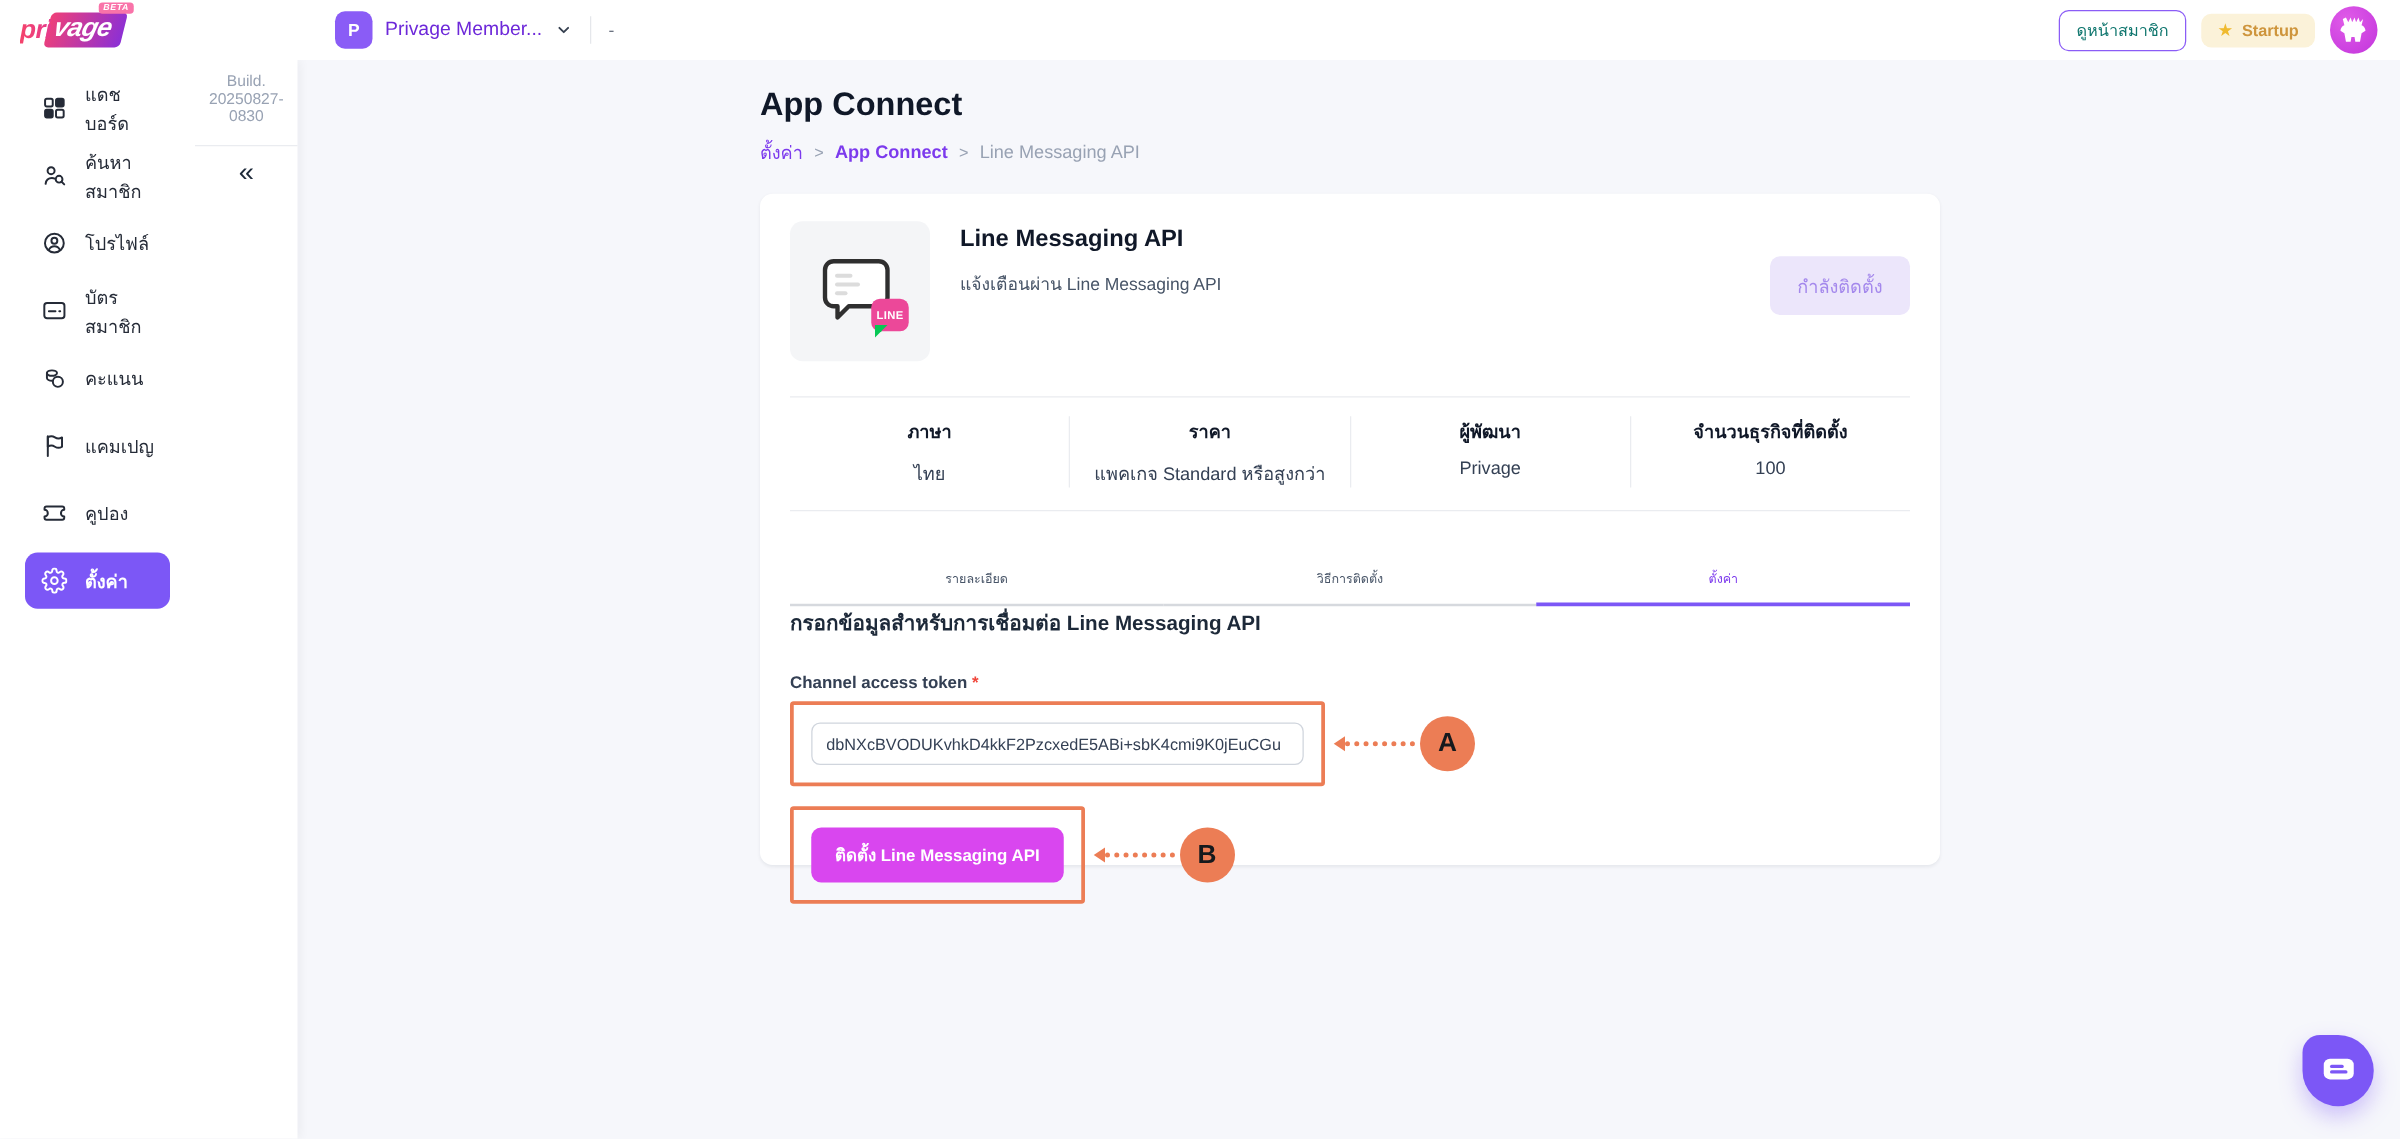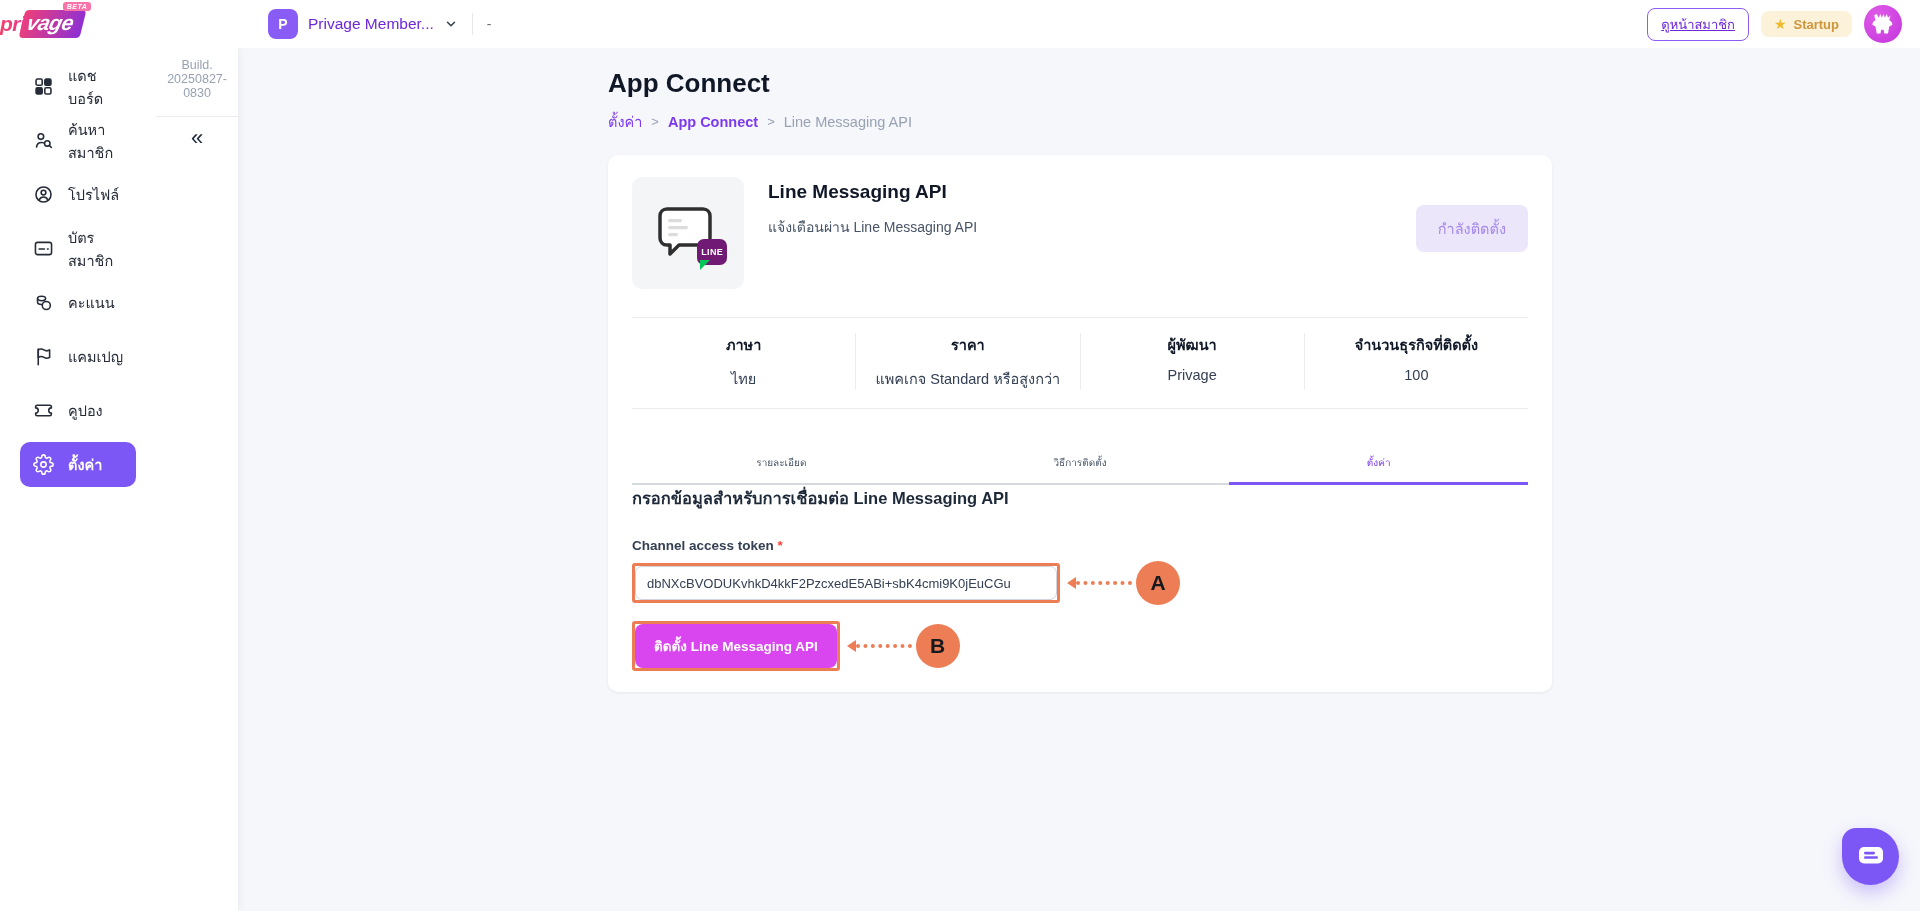--- a/index.html
+++ b/index.html
@@ -2,33 +2,33 @@
 <html><head>
 <meta charset="utf-8">
 <style>
   * { margin:0; padding:0; box-sizing:border-box; }
   html,body { width:1920px; height:911px; overflow:hidden; }
   body { font-family:"Liberation Sans","DejaVu Sans",sans-serif; background:#F6F7FB; }
   #app { position:relative; width:1920px; height:911px; background:#F6F7FB; }
 
   
   .header { position:absolute; top:0; left:0; width:1920px; height:48px; background:#FFFFFF; display:flex; align-items:center; z-index:6; }
-  .logo-wrap { width:238px; flex-shrink:0; }
+  .logo-wrap { width:238px; padding-left:16px; flex-shrink:0; }
   .logo { position:relative; display:inline-flex; align-items:center; font-weight:bold; font-style:italic; font-size:21px; letter-spacing:-0.5px; }
   .logo-pri { background:linear-gradient(90deg,#F4436B,#E63B8E); -webkit-background-clip:text; background-clip:text; color:transparent; margin-right:-3px; position:relative; z-index:2; }
   .logo-vage { background:linear-gradient(100deg,#EF4078,#8B2FD6); color:#fff; padding:1px 10px 3px 5px; border-radius:4px; transform:skew(-14deg); }
   .logo-beta { position:absolute; top:-8px; right:-8px; background:#F973A9; color:#fff; font-size:7px; font-style:italic; border-radius:3px; padding:1px 4px; font-weight:bold; letter-spacing:.5px; }
   .workspace { display:flex; align-items:center; gap:10px; margin-left:30px; cursor:pointer; }
   .ws-avatar { width:30px; height:30px; border-radius:8px; background:#8A5CF6; color:#fff; font-weight:bold; display:grid; place-items:center; font-size:14px; }
   .ws-name { font-weight:normal; font-size:15.5px; color:#6d28d9; }
   .ws-chevron { display:flex; align-items:center; color:#374151; }
   .ws-divider { width:1px; height:22px; background:#E5E7EB; margin:0 14px; }
   .ws-dash { color:#6B7280; font-size:14px; }
   .header-right { margin-left:auto; padding-right:18px; display:flex; align-items:center; gap:12px; }
-  .btn-view-member { border:1.5px solid #8B5CF6; color:#6d28d9; background:#fff; border-radius:8px; padding:5px 13px; font-size:13px; cursor:pointer; font-family:inherit;text-decoration:underline; }
+  .btn-view-member { border:1.5px solid #8B5CF6; color:#0f766e; background:#fff; border-radius:8px; padding:5px 13px; font-size:13px; cursor:pointer; font-family:inherit; }
   .badge-startup { background:#FBF2D9; border-radius:8px; padding:5px 13px; font-size:13px; color:#CE953C; font-weight:bold; display:flex; align-items:center; gap:7px; }
   .star { color:#EFBA2F; font-size:14px; }
   .avatar { width:38px; height:38px; border-radius:50%; background:radial-gradient(circle at 35% 30%, #E05BE8, #C235DC); display:grid; place-items:center; overflow:hidden; cursor:pointer; }
 
   
   .sidebar { position:absolute; top:48px; left:0; width:238px; height:863px; background:#FFFFFF; box-shadow:2px 0 8px rgba(16,24,40,.05); display:flex; flex-direction:row; z-index:5; }
   .nav { padding:16px 20px 0 20px; flex:1; }
   .nav-item { display:flex; align-items:center; gap:14px; height:45px; padding:0 13px; border-radius:10px; color:#252B37; font-size:14.5px; margin-bottom:9px; cursor:pointer; }
   .nav-item svg { width:21px; height:21px; flex-shrink:0; }
   .nav-item.active { background:#7C57F6; color:#FFFFFF; font-weight:bold; }
@@ -41,21 +41,21 @@
   .page-title { margin-top:20px; font-size:26px; font-weight:bold; color:#101828; }
   .breadcrumb { margin-top:11px; font-size:14.5px; display:flex; gap:9px; align-items:center; }
   .bc-link { color:#7C3AED; cursor:pointer; }
   .bc-sep { color:#98A2B3; font-size:13px; }
   .bc-bold { color:#7C3AED; font-weight:bold; cursor:pointer; }
   .bc-current { color:#98A2B3; }
 
   .card { margin-top:22px; width:944px; height:537px; background:#fff; border-radius:10px; box-shadow:0 1px 3px rgba(16,24,40,.07); padding:22px 24px; }
   .card-head { display:flex; gap:24px; }
   .tile { width:112px; height:112px; background:#F4F5F7; border-radius:10px; position:relative; display:grid; place-items:center; flex-shrink:0; }
-  .line-badge { position:absolute; right:17px; bottom:24px; background:#701a75; color:#fff; font-size:9px; font-weight:800; padding:8px 4px; border-radius:7px; letter-spacing:.3px; }
+  .line-badge { position:absolute; right:17px; bottom:24px; background:#ec4899; color:#fff; font-size:9px; font-weight:800; padding:8px 4px; border-radius:7px; letter-spacing:.3px; }
   .line-badge::after { content:""; position:absolute; left:3px; bottom:-5px; border:5px solid transparent; border-top-color:#06C755; border-left-color:#06C755; }
   .app-head-info { padding-top:4px; }
   .app-title { font-size:19px; font-weight:bold; color:#101828; }
   .app-sub { font-size:14px; color:#475467; margin-top:13px; }
   .status-chip { margin-left:auto; align-self:flex-start; margin-top:28px; background:#ECE6FB; color:#A488EC; font-size:14.5px; padding:12px 22px; border-radius:8px; border:none; font-family:inherit; }
 
   .meta-row { margin-top:28px; border-top:1px solid #EAECF0; border-bottom:1px solid #EAECF0; display:flex; padding:15px 0 18px; }
   .meta-col { flex:1; text-align:center; }
   .meta-col + .meta-col { border-left:1px solid #EAECF0; }
   .meta-label { font-weight:bold; font-size:14.5px; color:#101828; }
@@ -63,21 +63,21 @@
 
   .tabs { margin-top:46px; display:flex; }
   .tab { flex:1; text-align:center; font-size:10px; color:#475467; padding-bottom:13px; border-bottom:2px solid #D6D9DE; cursor:pointer; }
   .tab.active { color:#7C3AED; border-bottom:3px solid #7C57F6; padding-bottom:12px; }
 
   .section-title { font-size:16.5px; font-weight:bold; color:#1D2939; }
   .field-label { margin-top:27px; font-size:13.5px; font-weight:bold; color:#344054; }
   .req { color:#F04438; }
 
   .annot-row { display:flex; align-items:center; }
-  .annot-box { border:3px solid #EC7D55; padding:0; border-radius:3px; }
+  .annot-box { border:3px solid #EC7D55; padding:14px; border-radius:3px; }
   .input-annot { margin-top:8px; }
   .input-box { width:428px; }
   .token-input { width:100%; height:34px; border:1px solid #D0D5DD; border-radius:7px; padding:0 11px; font-size:13px; color:#344054; font-family:inherit; background:#fff; outline:none; white-space:nowrap; overflow:hidden; }
   .button-annot { margin-top:16px; }
   .install-btn { background:#d946ef; color:#fff; font-weight:bold; font-size:13.5px; border:none; border-radius:8px; padding:11px 19px; cursor:pointer; font-family:inherit; }
   .arrow { display:flex; align-items:center; margin-left:7px; }
   .arrow-head { width:0; height:0; border-top:6px solid transparent; border-bottom:6px solid transparent; border-right:9px solid #EC7D55; }
   .arrow-dots { width:56px; border-top:4px dotted #EC7D55; }
   .annot-circle { width:44px; height:44px; border-radius:50%; background:#EC7D55; color:#16191D; font-weight:800; font-size:21px; display:grid; place-items:center; margin-left:4px; }
 

